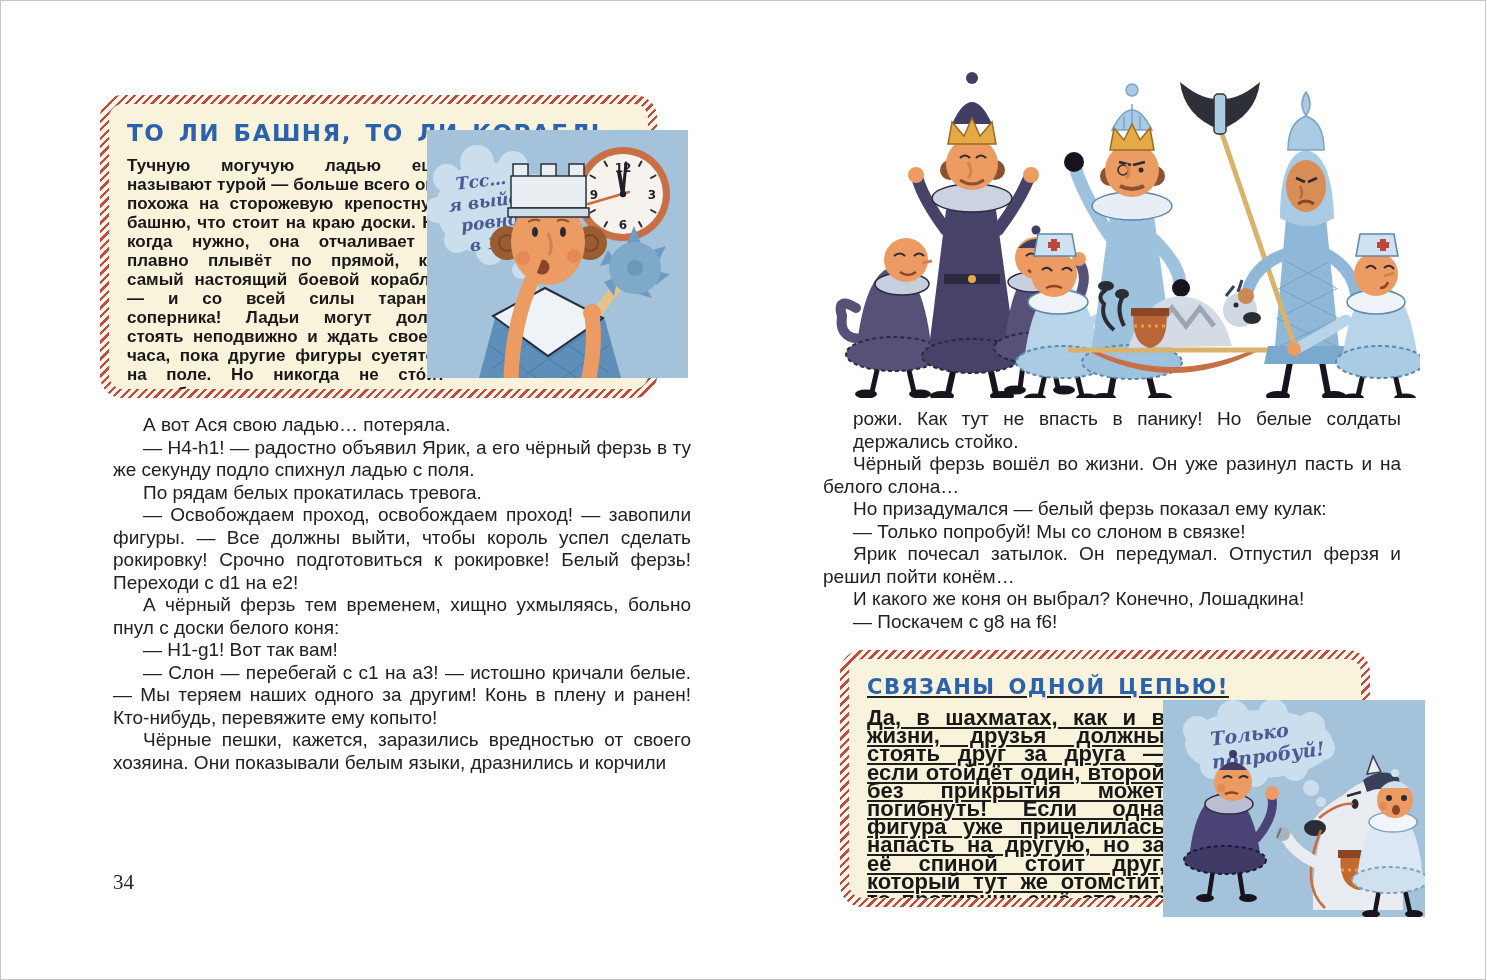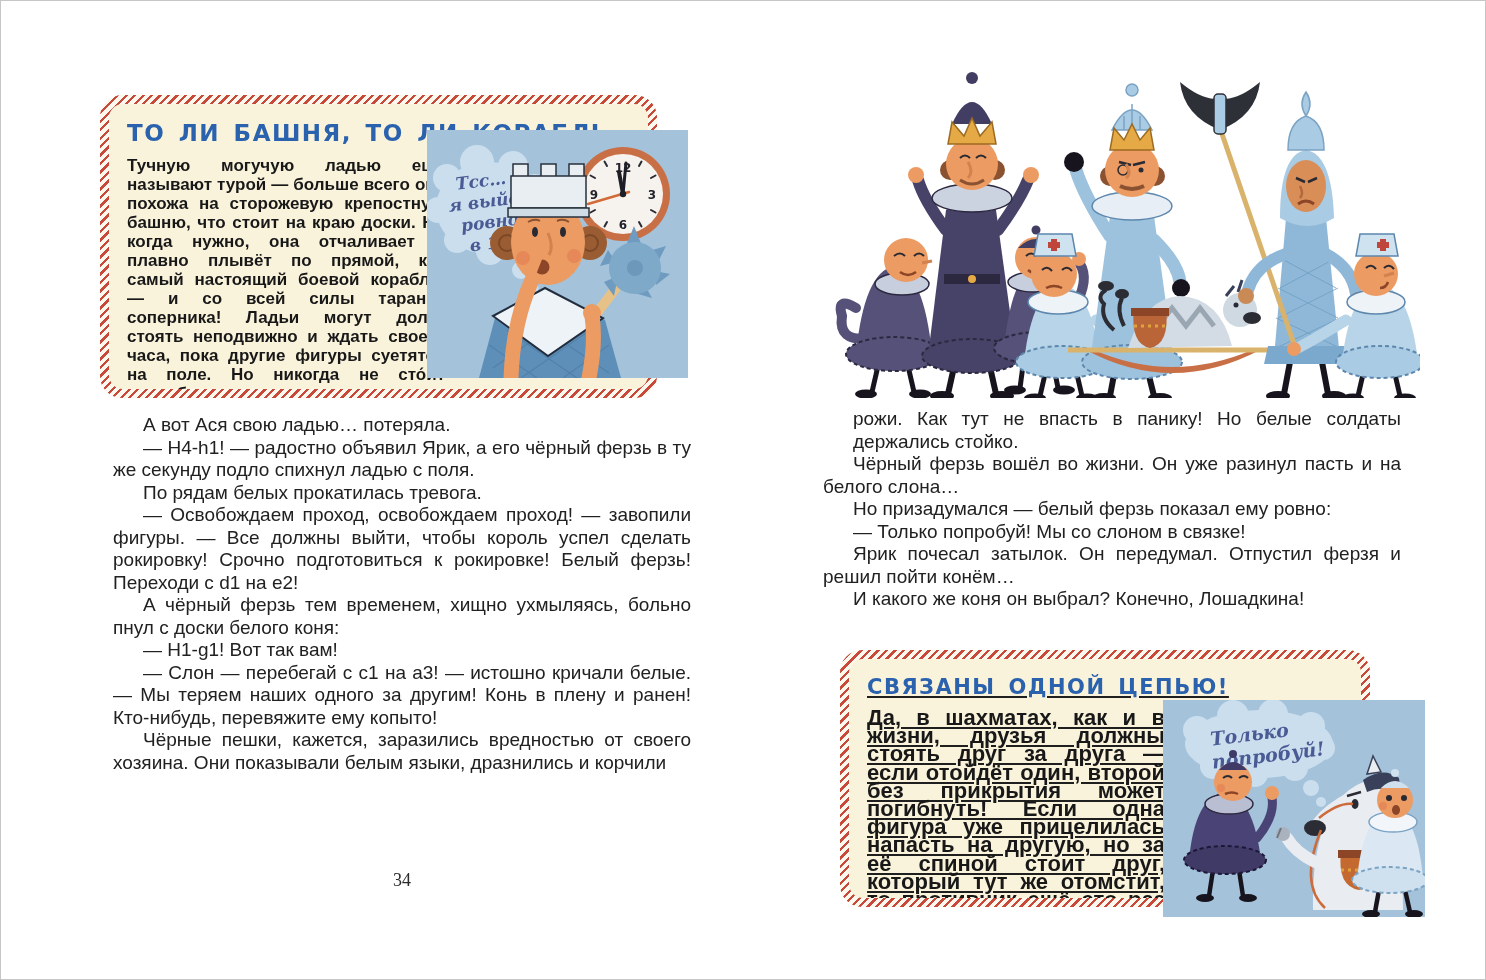--- a/index.html
+++ b/index.html
@@ -39,22 +39,22 @@
   #box1 .boxtext{width:318px;font-size:17px;line-height:19px;}
   #box2 .boxtext{width:298px;font-size:22px;line-height:18.2px;}
   
   .bodytext{position:absolute;width:578px;}
   .bodytext p{
     margin:0;text-indent:30px;text-align:justify;
     font-size:19px;line-height:22.5px;color:#212121;
   }
   .bodytext p.noindent{text-indent:0;margin-left:30px;}
   .pagenum{
-    position:absolute;left:113px;top:870px;width:578px;text-align:center;
-    font-family:"Liberation Serif",serif;font-size:18px;color:#2a2a2a;
+    position:absolute;left:113px;top:870px;width:578px;text-align:left;
+    font-family:"Liberation Serif",serif;font-size:21px;color:#2a2a2a;
   }
   
   .illo{position:absolute;margin:0;padding:0;z-index:3;}
   .illo svg{display:block;}
   .bubble-txt{
     font-family:"DejaVu Serif",serif;font-style:italic;font-weight:700;
     fill:#4a5a94;
   }
   .clock-num{font-family:"DejaVu Sans",sans-serif;font-weight:700;fill:#23232b;}
 </style>
@@ -367,24 +367,25 @@
           <path d="M538,210 q5,-5 10,1 M556,210 q5,-5 10,1" stroke="#2a2a33" stroke-width="2" fill="none"></path>
           <path d="M560,224 q-2,6 -8,6" stroke="#8c4527" stroke-width="2.5" fill="none"></path>
           <path d="M556,218 l10,-3" stroke="#d3824f" stroke-width="3"></path>
         </g>
       </svg>
     </figure>
 
     <div class="bodytext" style="left:823px;top:408px;">
         <p class="noindent">рожи. Как тут не впасть в панику! Но белые солдаты держались стойко.</p>
         <p>Чёрный ферзь вошёл во жизни. Он уже разинул пасть и на белого слона…</p>
-        <p>Но призадумался — белый ферзь показал ему ровно:</p>
+        <p>Но призадумался — белый ферзь показал ему кулак:</p>
         <p>— Только попробуй! Мы со слоном в связке!</p>
         <p>Ярик почесал затылок. Он передумал. Отпустил ферзя и решил пойти конём…</p>
         <p>И какого же коня он выбрал? Конечно, Лошадкина!</p>
+        <p>— Поскачем с g8 на f6!</p>
       </div>
 
     <div class="infobox" id="box2" style="left:840px;top:650px;width:530px;height:257px;text-decoration:underline;">
       <div class="infobox-inner">
         <h2>СВЯЗАНЫ ОДНОЙ ЦЕПЬЮ!</h2>
         <p class="boxtext">Да, в шахматах, как и в жизни, друзья должны стоять друг за друга — если отойдёт один, второй без прикрытия может погибнуть! Если одна фигура уже прицелилась напасть на другую, но за её спиной стоит друг, который тут же отомстит, то противник ещё сто раз передумает нападать!</p>
       </div>
     </div>
 
     <figure class="illo" style="left:1163px;top:700px;">

